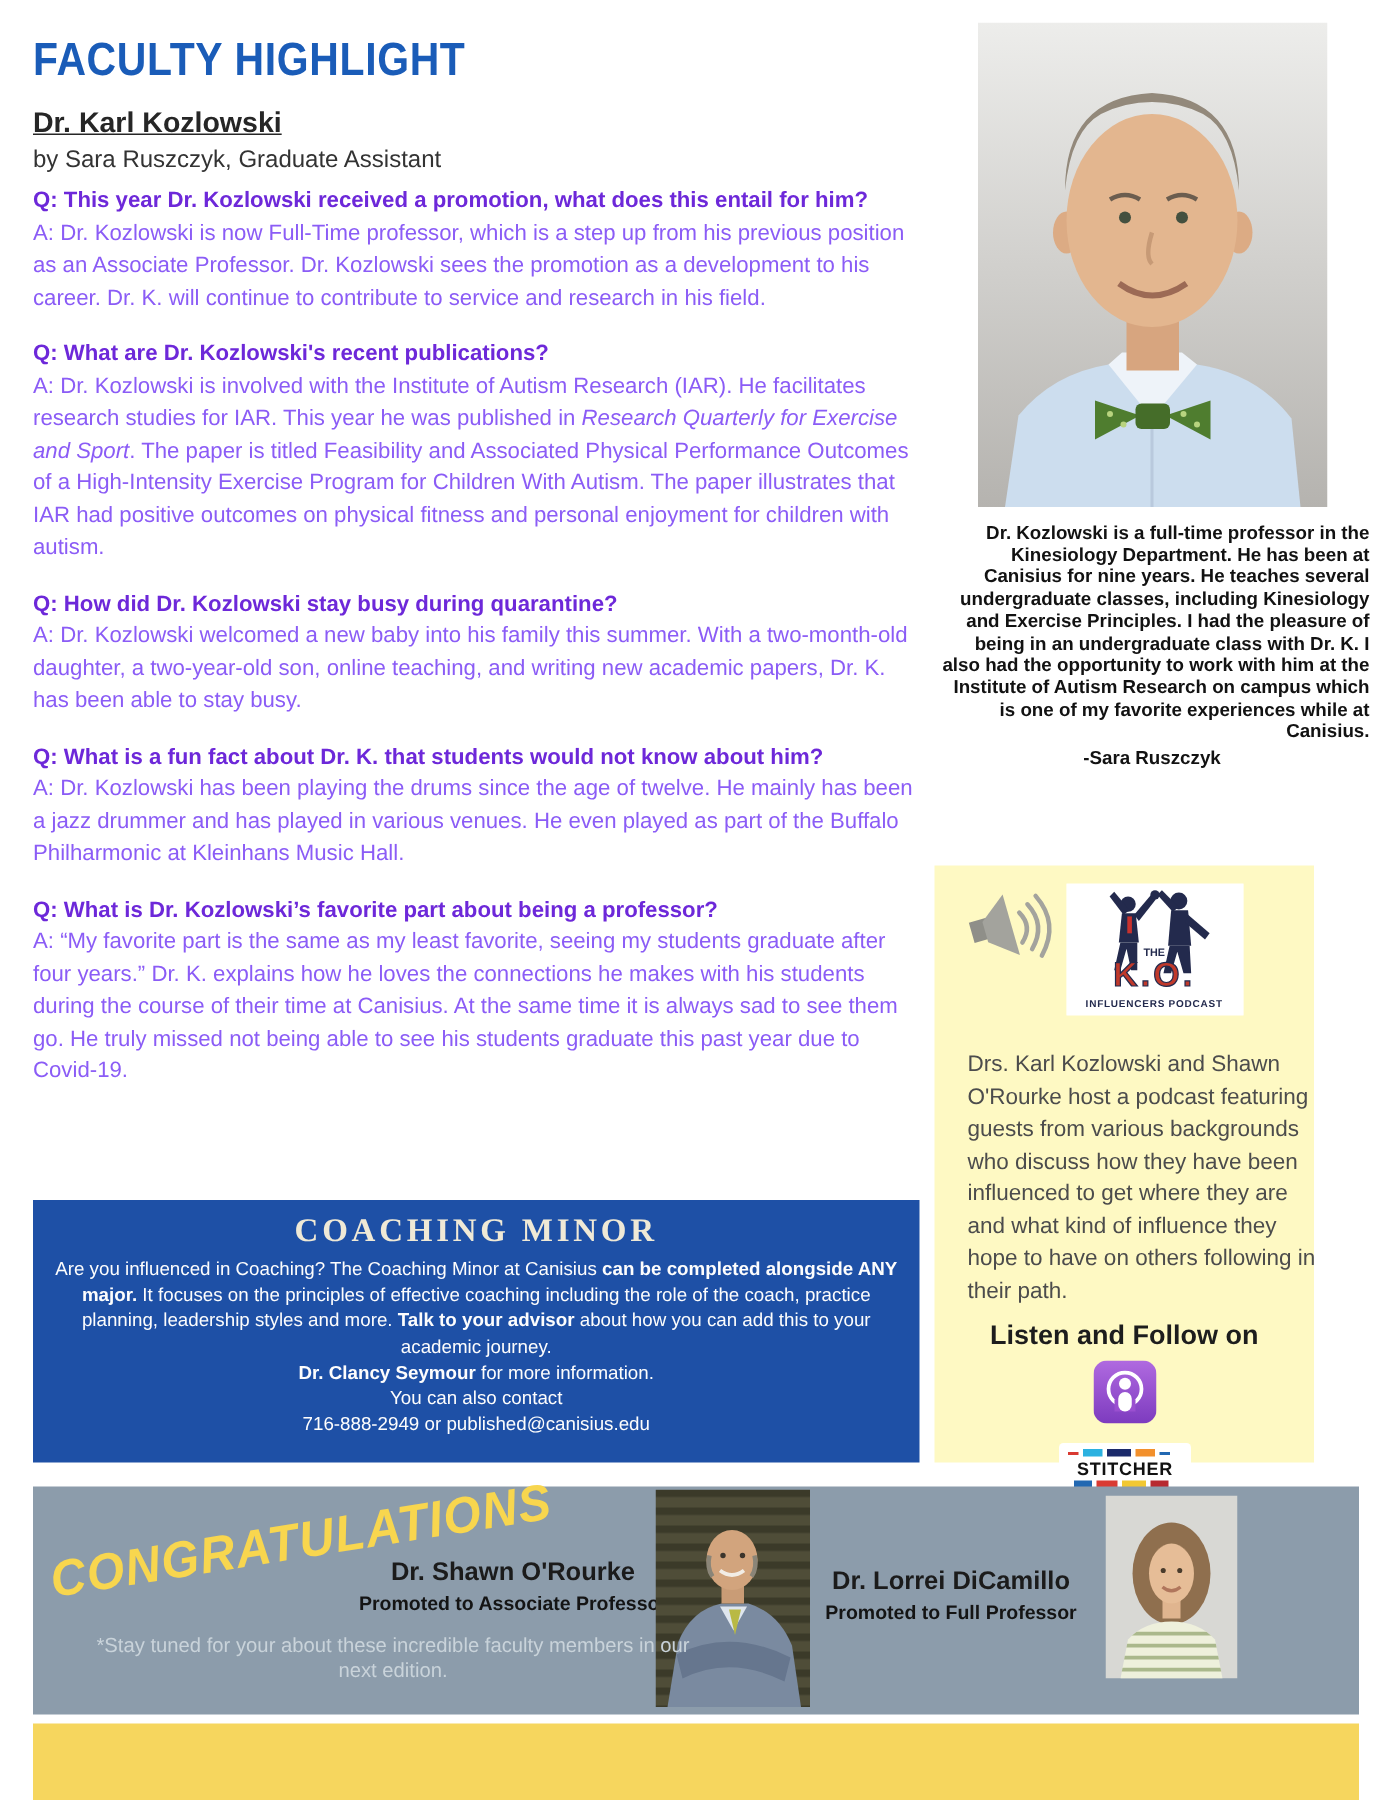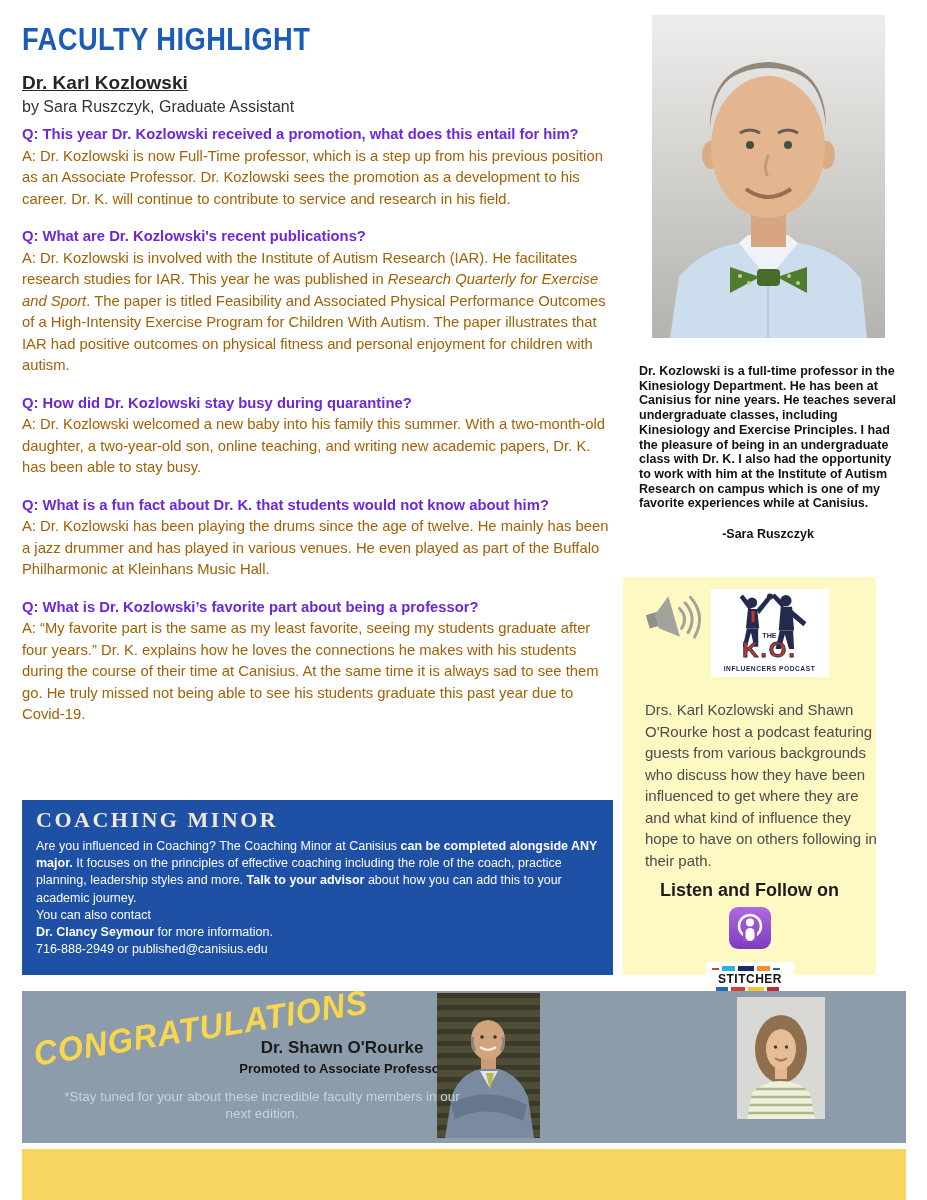--- a/index.html
+++ b/index.html
@@ -5,36 +5,36 @@
   html,body{margin:0;padding:0;background:#ffffff;}
   body{width:927px;height:1200px;position:relative;font-family:"Liberation Sans",sans-serif;}
   .page{position:absolute;inset:0;overflow:hidden;background:#fff;}
 
   
   .left-col{position:absolute;left:22px;top:22px;width:594px;}
   .title{font-size:31px;font-weight:800;color:#1a5cb8;margin:0 0 14px 0;transform:scaleX(.88);transform-origin:left;white-space:nowrap;letter-spacing:.5px;}
   .subject{font-size:19px;font-weight:700;color:#262626;margin:0 0 4px 0;text-decoration:underline;}
   .byline{font-size:16px;color:#333;margin:0 0 8px 0;}
   .q{font-size:14.8px;font-weight:700;color:#6d28d9;line-height:21.5px;margin:0;}
-  .a{font-size:14.8px;color:#a16207;line-height:21.5px;margin:0 0 16px 0;}
+  .a{font-size:14.8px;color:#8b5cf6;line-height:21.5px;margin:0 0 16px 0;}
   .a .it{font-style:italic;}
 
   
-  .coaching{position:absolute;left:22px;top:800px;width:591px;height:175px;background:#1e50a6;color:#fff;text-align:left;box-sizing:border-box;padding:5px 14px;overflow:hidden;}
+  .coaching{position:absolute;left:22px;top:800px;width:591px;height:175px;background:#1e50a6;color:#fff;text-align:center;box-sizing:border-box;padding:5px 14px;overflow:hidden;}
   .cm-title{font-family:"Liberation Serif",serif;font-weight:700;font-size:22px;letter-spacing:2.5px;color:#efe9d6;margin:2px 0 5px 0;}
   .cm-body,.cm-line{font-size:12.5px;line-height:17.2px;margin:0;color:#fdfdfd;}
   .cm-body b,.cm-line b{font-weight:700;}
 
   
   .headshot{position:absolute;left:652px;top:15px;width:233px;height:323px;margin:0;}
   .headshot svg{display:block;}
 
   
   .caption{position:absolute;left:623px;top:348px;width:290px;font-weight:700;font-size:12.5px;line-height:14.7px;color:#121212;}
-  .caption p{margin:16px;}
+  .caption p{margin:0;text-align:right;}
   .caption .sig{text-align:center;margin-top:3px;font-weight:700;}
 
   
   .podcast{position:absolute;left:623px;top:577px;width:253px;height:398px;background:#fef9c3;}
   .speaker{position:absolute;left:20px;top:16px;width:64px;height:60px;transform:rotate(-6deg);}
   .kologo{position:absolute;left:88px;top:12px;width:118px;height:88px;background:#ffffff;}
   .pod-desc{position:absolute;left:22px;top:122px;width:238px;font-size:15px;line-height:21.5px;color:#4c4c4c;margin:0;}
   .listen{position:absolute;left:0;right:0;top:303px;text-align:center;font-weight:700;font-size:18px;color:#1d1d1d;}
   .platforms{position:absolute;left:0;right:0;top:330px;display:flex;justify-content:center;align-items:center;gap:13px;flex-direction:column;}
 
@@ -186,22 +186,22 @@
         <path d="M12,17.5 Q22,13.5 32,18" stroke="#14391f" stroke-width="3.2" fill="none" stroke-linecap="round"></path>
         <path d="M13,23.5 Q22,20.5 30.5,24" stroke="#14391f" stroke-width="2.8" fill="none" stroke-linecap="round"></path>
         <path d="M14.5,29.5 Q22,27 28.5,30" stroke="#14391f" stroke-width="2.4" fill="none" stroke-linecap="round"></path>
       </svg>
     </div>
   </div>
 
   <div class="coaching">
     <div class="cm-title">COACHING MINOR</div>
     <p class="cm-body"><span>Are you influenced in Coaching? The Coaching Minor at Canisius </span><b>can be completed alongside ANY major.</b><span>  It focuses on the principles of effective coaching including the role of the coach, practice planning, leadership styles and more. </span><b>Talk to your advisor</b><span> about how you can add this to your academic journey.</span></p>
+    <p class="cm-line"><b>Dr. Clancy Seymour</b><span> for more information.</span></p>
     <p class="cm-line">You can also contact</p>
-    <p class="cm-line"><b>Dr. Clancy Seymour</b><span> for more information.</span></p>
     <p class="cm-line"><span>716-888-2949 or </span><span>published@canisius.edu</span></p>
   </div>
 
   <div class="banner">
     <div class="congrats-word">CONGRATULATIONS</div>
 
     <div class="pblock p1">
       <p class="pname">Dr. Shawn O'Rourke</p>
       <p class="ppromo">Promoted to Associate Professor</p>
     </div>
@@ -220,20 +220,24 @@
       <polygon points="49,80 53,97 57,80" fill="#b9b944"></polygon>
       <rect x="44" y="60" width="15" height="16" fill="#c99c76"></rect>
       <ellipse cx="51" cy="47" rx="17" ry="20" fill="#d2a47d"></ellipse>
       <path d="M36,44 q-2,8 2,14" stroke="#8a8578" stroke-width="3" fill="none"></path>
       <path d="M66,44 q2,8 -2,14" stroke="#8a8578" stroke-width="3" fill="none"></path>
       <path d="M43,54 q8,6 16,0" stroke="#f2ede6" stroke-width="2.5" fill="none"></path>
       <circle cx="45" cy="44" r="1.8" fill="#3c352c"></circle>
       <circle cx="58" cy="44" r="1.8" fill="#3c352c"></circle>
     </svg>
 
+    <div class="pblock p2">
+      <p class="pname">Dr. Lorrei DiCamillo</p>
+      <p class="ppromo">Promoted to Full Professor</p>
+    </div>
 
     <svg class="photo2" viewBox="0 0 88 122">
       <rect width="88" height="122" fill="#d8d8d4"></rect>
       <ellipse cx="44" cy="52" rx="26" ry="34" fill="#8f6f4e"></ellipse>
       <rect x="38" y="66" width="12" height="16" fill="#e0b58f"></rect>
       <ellipse cx="44" cy="52" rx="15" ry="20" fill="#e6bd97"></ellipse>
       <path d="M29,44 Q44,20 59,44 Q52,32 44,32 Q36,32 29,44 Z" fill="#8f6f4e"></path>
       <circle cx="38.5" cy="50" r="1.7" fill="#4a3c2c"></circle>
       <circle cx="49.5" cy="50" r="1.7" fill="#4a3c2c"></circle>
       <path d="M38,61 q6,5 12,0" stroke="#b0765c" stroke-width="2.2" fill="none"></path>

